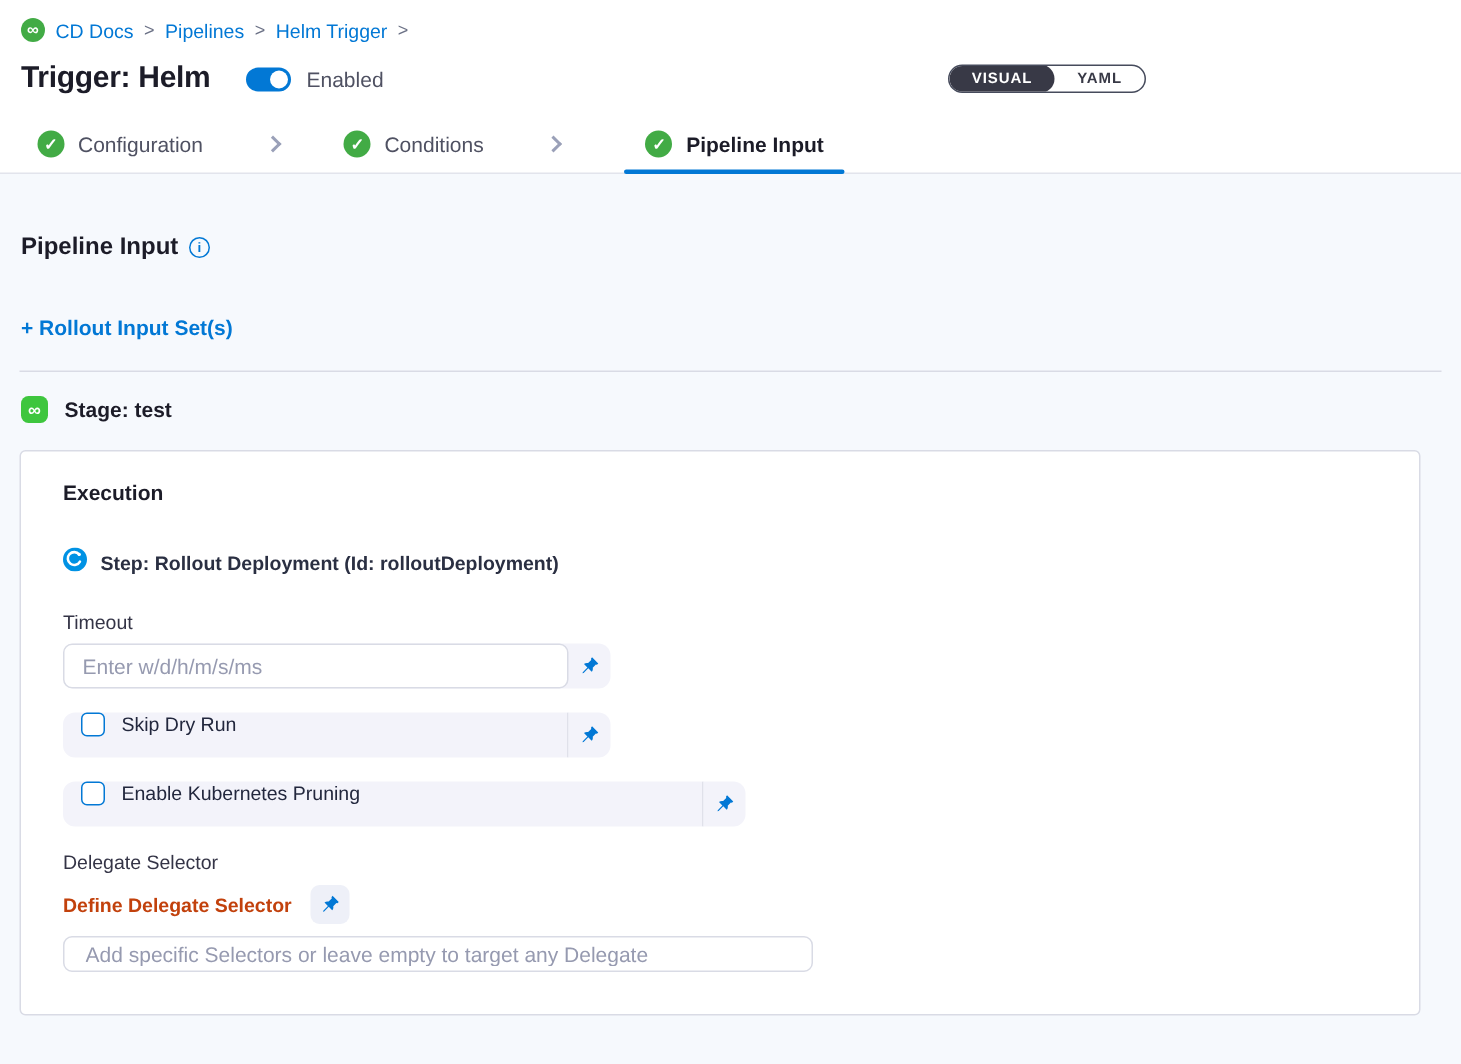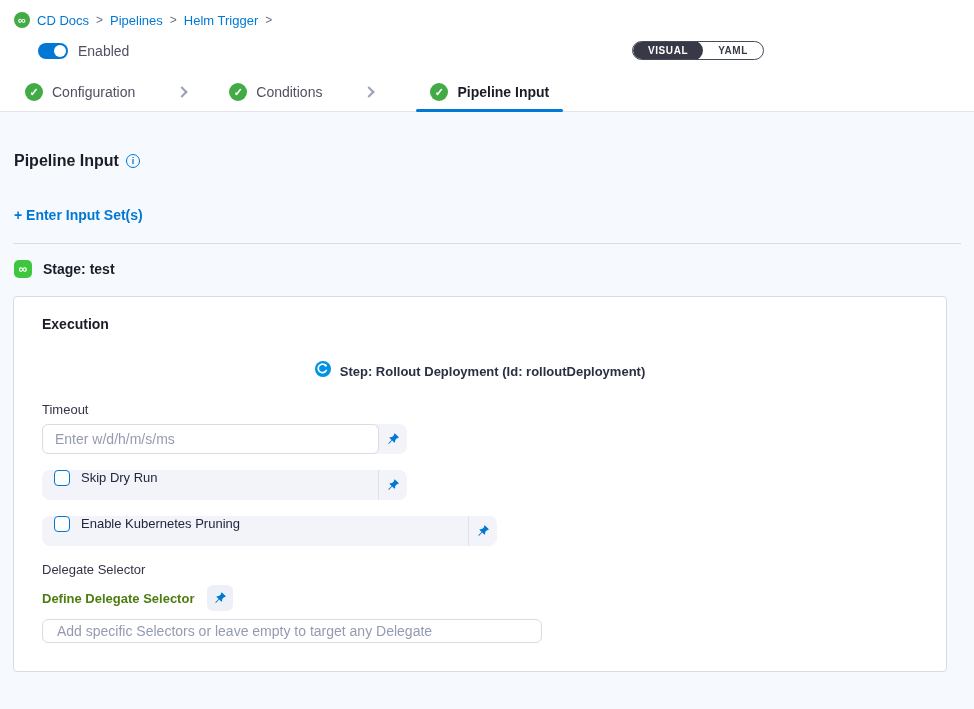--- a/index.html
+++ b/index.html
@@ -47,53 +47,54 @@
   .info-icon { width:14px; height:14px; border-radius:50%; border:1.5px solid #0278d5; color:#0278d5; font-size:9px; font-weight:bold; display:flex; align-items:center; justify-content:center; cursor:pointer; }
   .link-row { margin-top:36px; padding-left:1px; }
   .text-link { color:#0278d5; font-size:14px; font-weight:bold; text-decoration:none; cursor:pointer; }
   .h-divider { height:1px; background:#d9dbe5; margin-top:19px; }
   .stage-row { margin-top:14px; display:flex; align-items:center; gap:11px; height:22px; padding-left:1px; cursor:pointer; }
   .stage-icon { width:18px; height:18px; border-radius:5px; background:#3ec63e; color:#fff; font-size:12px; font-weight:bold; display:flex; align-items:center; justify-content:center; }
   .stage-label { font-size:14px; font-weight:600; color:#1c1c28; }
   
   .card { margin-top:16px; width:934px; max-width:100%; background:#fff; border:1px solid #d9dbe5; border-radius:4px; padding:19px 28px 28px; }
   .card-title { font-size:14px; font-weight:bold; color:#1c1c28; }
-  .step-row { margin-top:29px; display:flex; align-items:center; gap:9px;justify-content:center; }
+  .step-row { margin-top:29px; display:flex; align-items:center; gap:9px; }
   .step-label { font-size:13px; font-weight:600; color:#2a2f42; }
   .field-label { margin-top:21px; font-size:13px; color:#343446; }
   .input-group { margin-top:7px; width:365px; height:30px; display:flex; background:#f3f3fa; border-radius:8px; }
   .text-input { flex:1; min-width:0; border:1px solid #d9dbe5; border-radius:6px; padding:0 12px; font-size:14px; background:#fff; color:#0c4a6e; outline:none; font-family:inherit; }
   .text-input::placeholder { color:#969ab0; }
   .pin-cell { width:28px; display:flex; align-items:center; justify-content:center; cursor:pointer; }
   .check-row { margin-top:16px; width:365px; height:30px; background:#f3f3fa; border-radius:8px; display:flex; align-items:flex-start; padding-left:12px; }
   .check-row.wide { width:455px; }
   .checkbox { width:16px; height:16px; border:1.5px solid #0278d5; border-radius:4px; background:#fff; cursor:pointer; flex:0 0 auto; }
   .check-label { margin-left:11px; font-size:13px; color:#22273d; }
   .row-pin { margin-left:auto; height:30px; width:29px; border-left:1px solid #e0e1ea; border-radius:0 8px 8px 0; display:flex; align-items:center; justify-content:center; cursor:pointer; }
   .delegate-label { margin-top:16px; font-size:13px; color:#343446; }
   .define-row { margin-top:8px; display:flex; align-items:center; gap:13px; }
-  .define-label { font-size:13px; font-weight:600; color:#4d7c0f; }
+  .define-label { font-size:13px; font-weight:600; color:#c2410c; }
   .pin-btn { width:26px; height:26px; border:none; border-radius:6px; background:#eef0f8; display:flex; align-items:center; justify-content:center; cursor:pointer; }
   .delegate-input { margin-top:8px; display:block; width:500px; height:24px; border:1px solid #d9dbe5; border-radius:6px; padding:0 14px; font-size:14px; background:#fff; color:#22222a; outline:none; font-family:inherit; }
   .delegate-input::placeholder { color:#969ab0; }
 </style>
 </head>
 <body>
 
 <div class="header">
   <div class="breadcrumb">
     <span class="logo-badge">∞</span>
     <a class="crumb">CD Docs</a>
     <span class="crumb-sep">&gt;</span>
     <a class="crumb">Pipelines</a>
     <span class="crumb-sep">&gt;</span>
     <a class="crumb">Helm Trigger</a>
     <span class="crumb-sep">&gt;</span>
   </div>
   <div class="title-row">
+    <h1 class="page-title">Trigger: Helm</h1>
     <div class="toggle">
         <div class="toggle-knob"></div>
       </div>
     <span class="toggle-label">Enabled</span>
     <div class="seg-control">
       <button class="seg-btn active">VISUAL</button>
       <button class="seg-btn">YAML</button>
     </div>
   </div>
 </div>
@@ -116,21 +117,21 @@
 </div>
 
 <div class="content">
 
   <div class="section-head">
     <span class="section-title">Pipeline Input</span>
     <span class="info-icon">i</span>
   </div>
 
   <div class="link-row">
-    <a class="text-link">+ Enter Input Set(s)</a>
+    <a class="text-link">+ Rollout Input Set(s)</a>
   </div>
 
   <div class="h-divider"></div>
 
   <div class="stage-row">
     <span class="stage-icon">∞</span>
     <span class="stage-label">Stage: test</span>
   </div>
 
   <div class="card">

